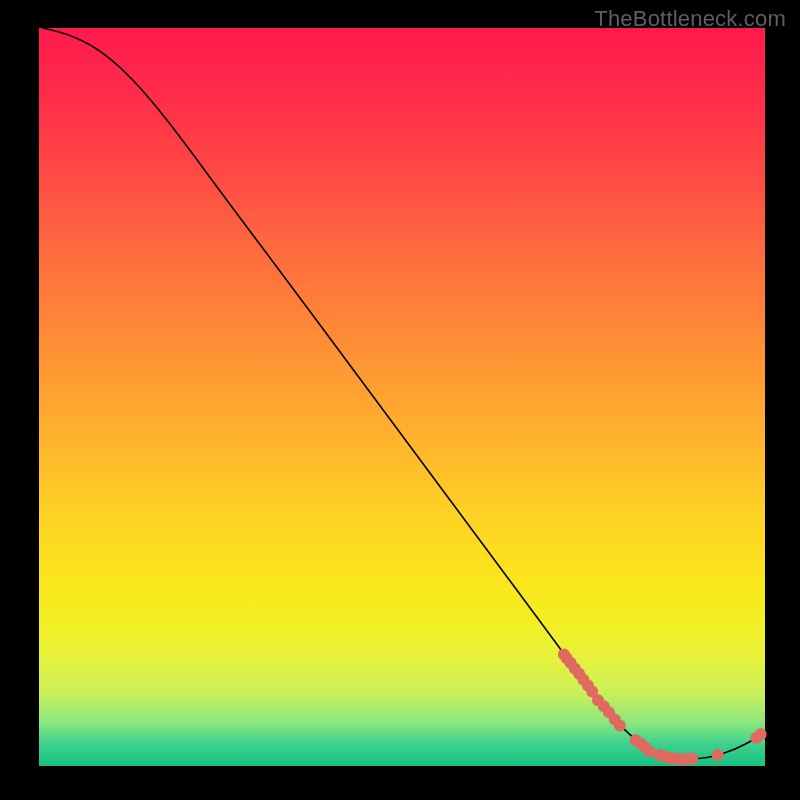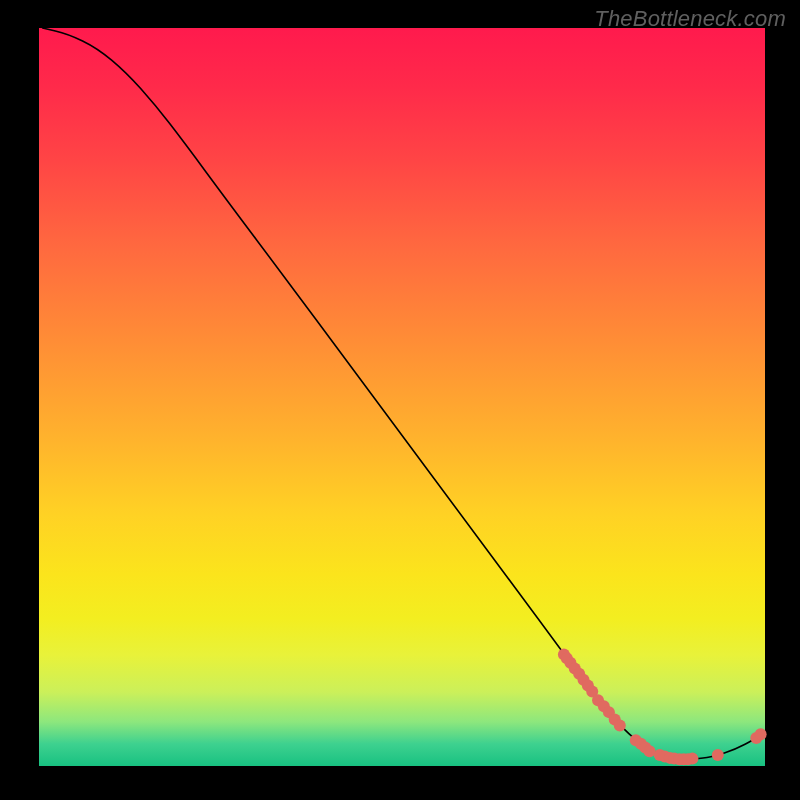--- a/index.html
+++ b/index.html
@@ -8,21 +8,20 @@
     width: 800px;
     height: 800px;
     background: #000000;
     overflow: hidden;
     font-family: Arial, Helvetica, sans-serif;
   }
   .chart-container {
     position: relative;
     width: 800px;
     height: 800px;
-    font-style: italic;
   }
   .watermark {
     position: absolute;
     top: 6px;
     right: 14px;
     color: #5f5f5f;
     font-size: 22px;
     font-weight: 500;
     letter-spacing: 0.2px;
     z-index: 20;

